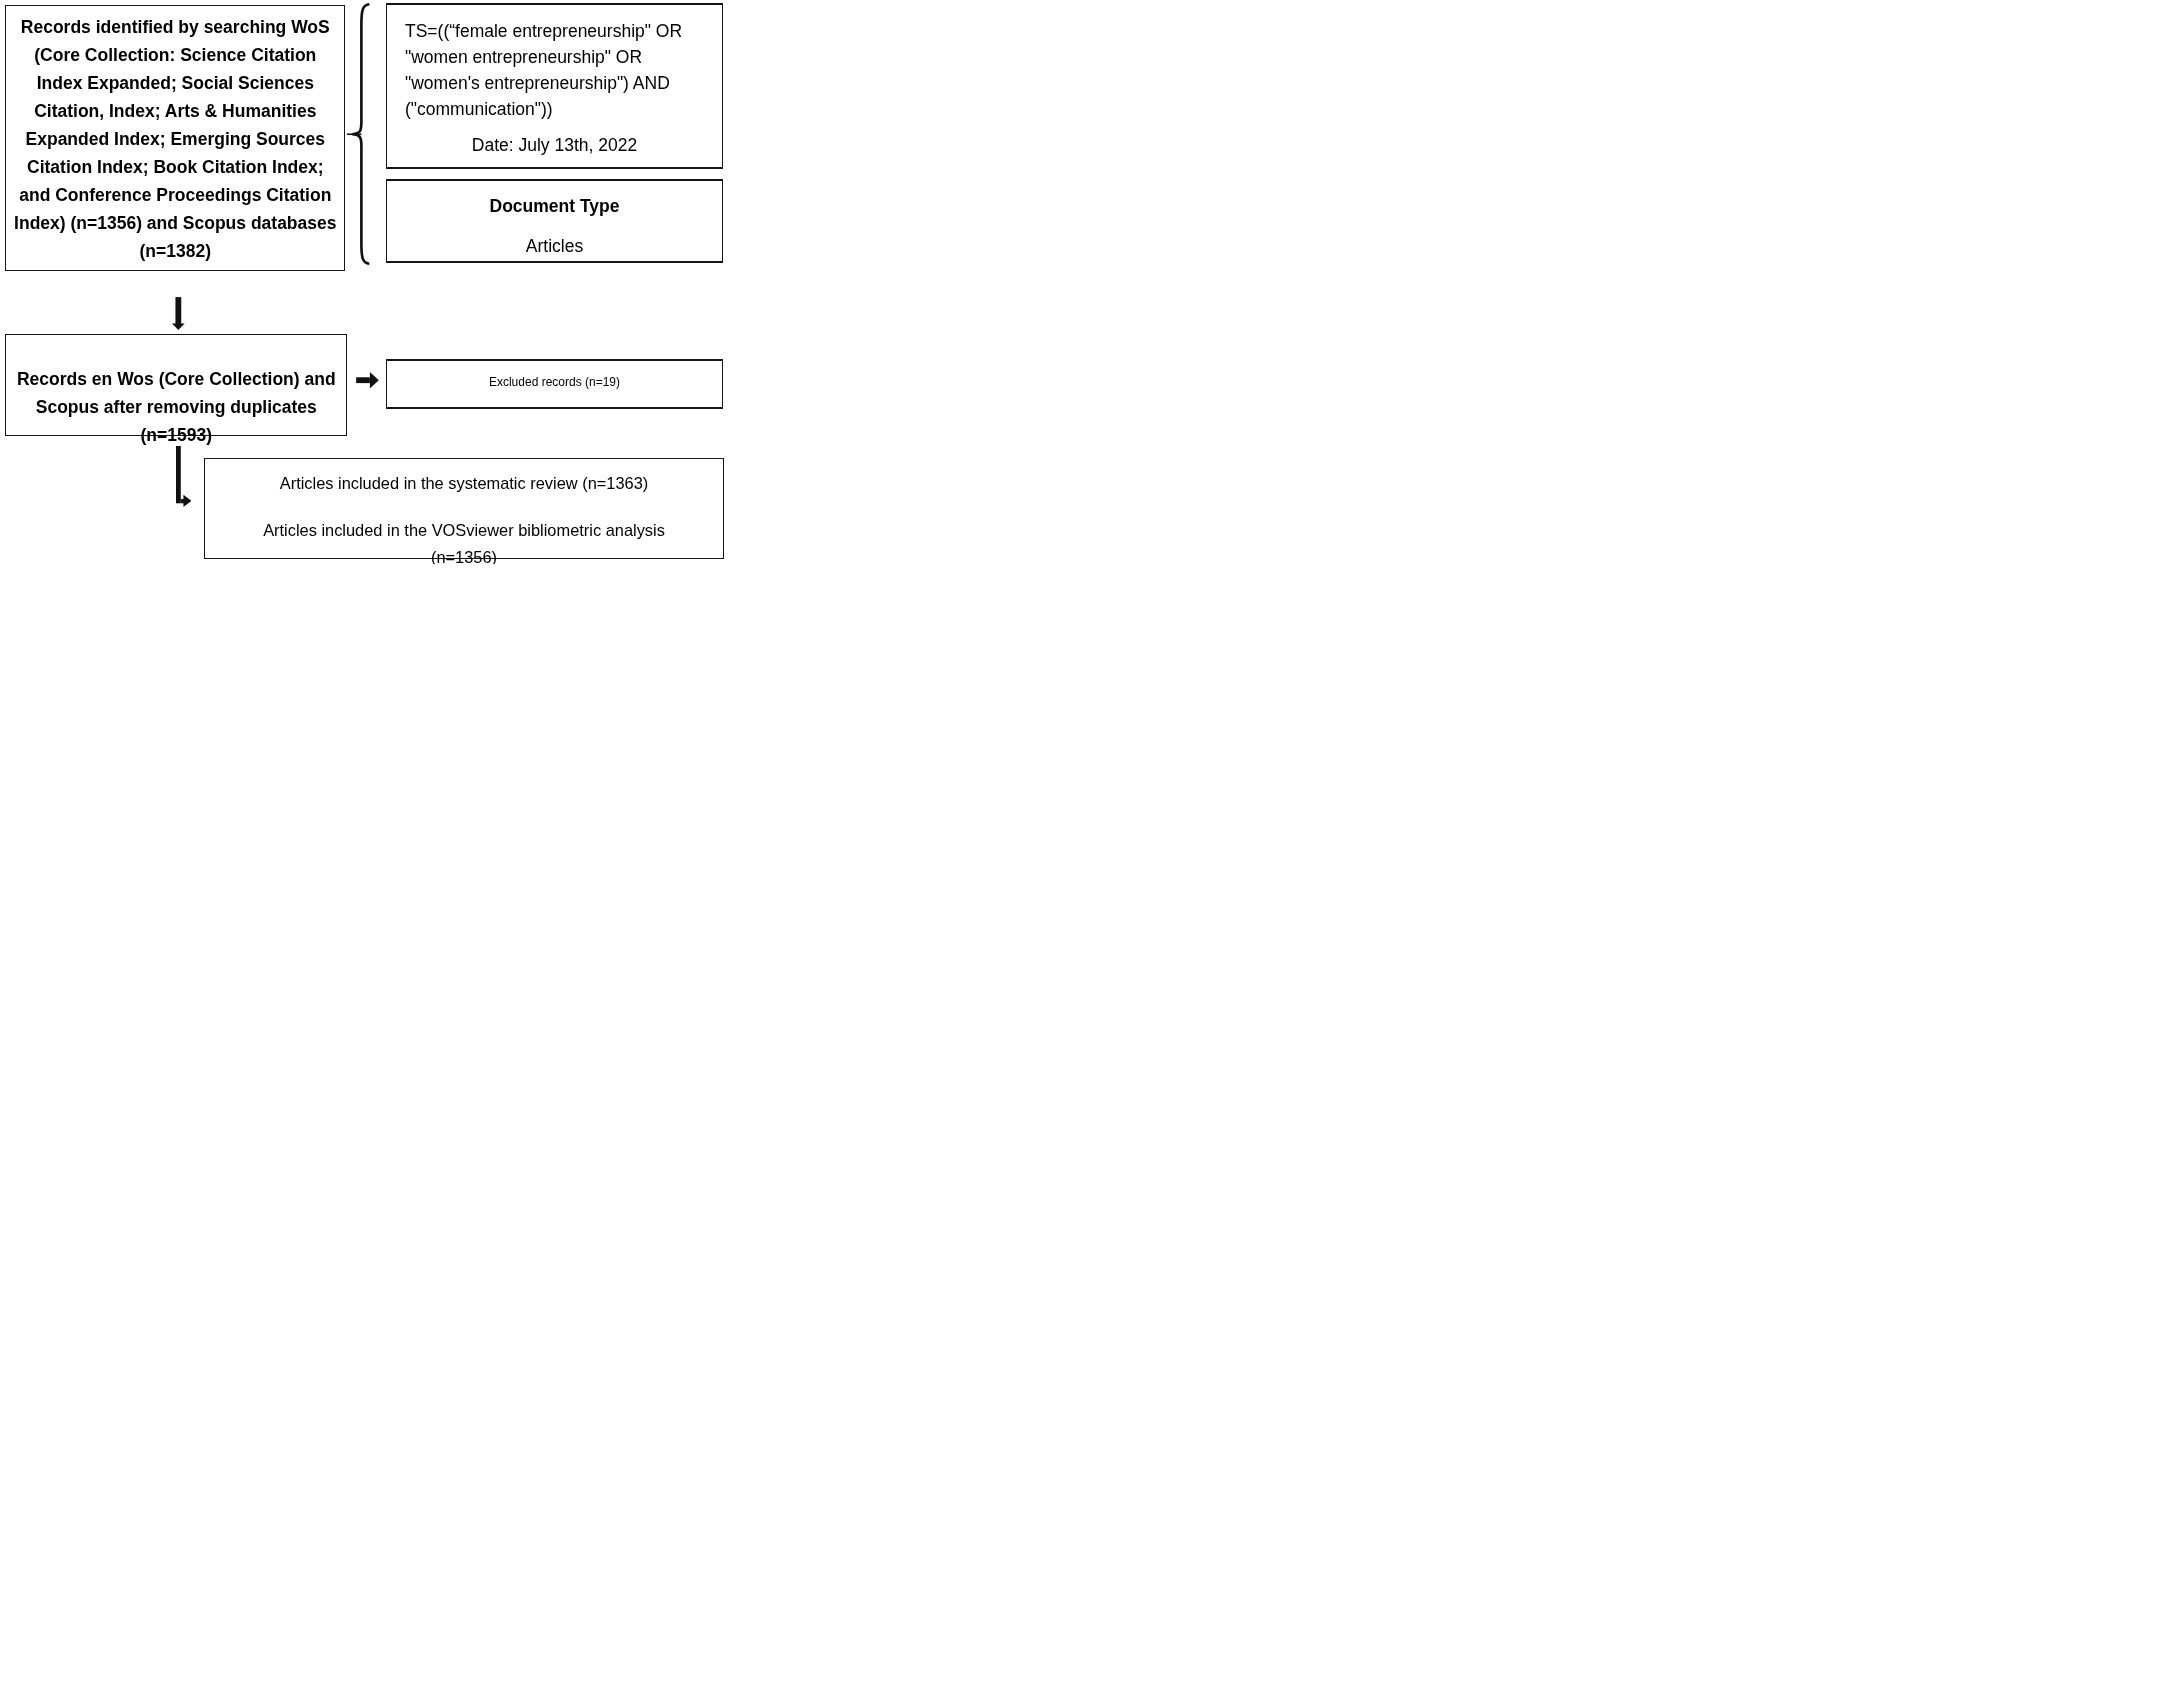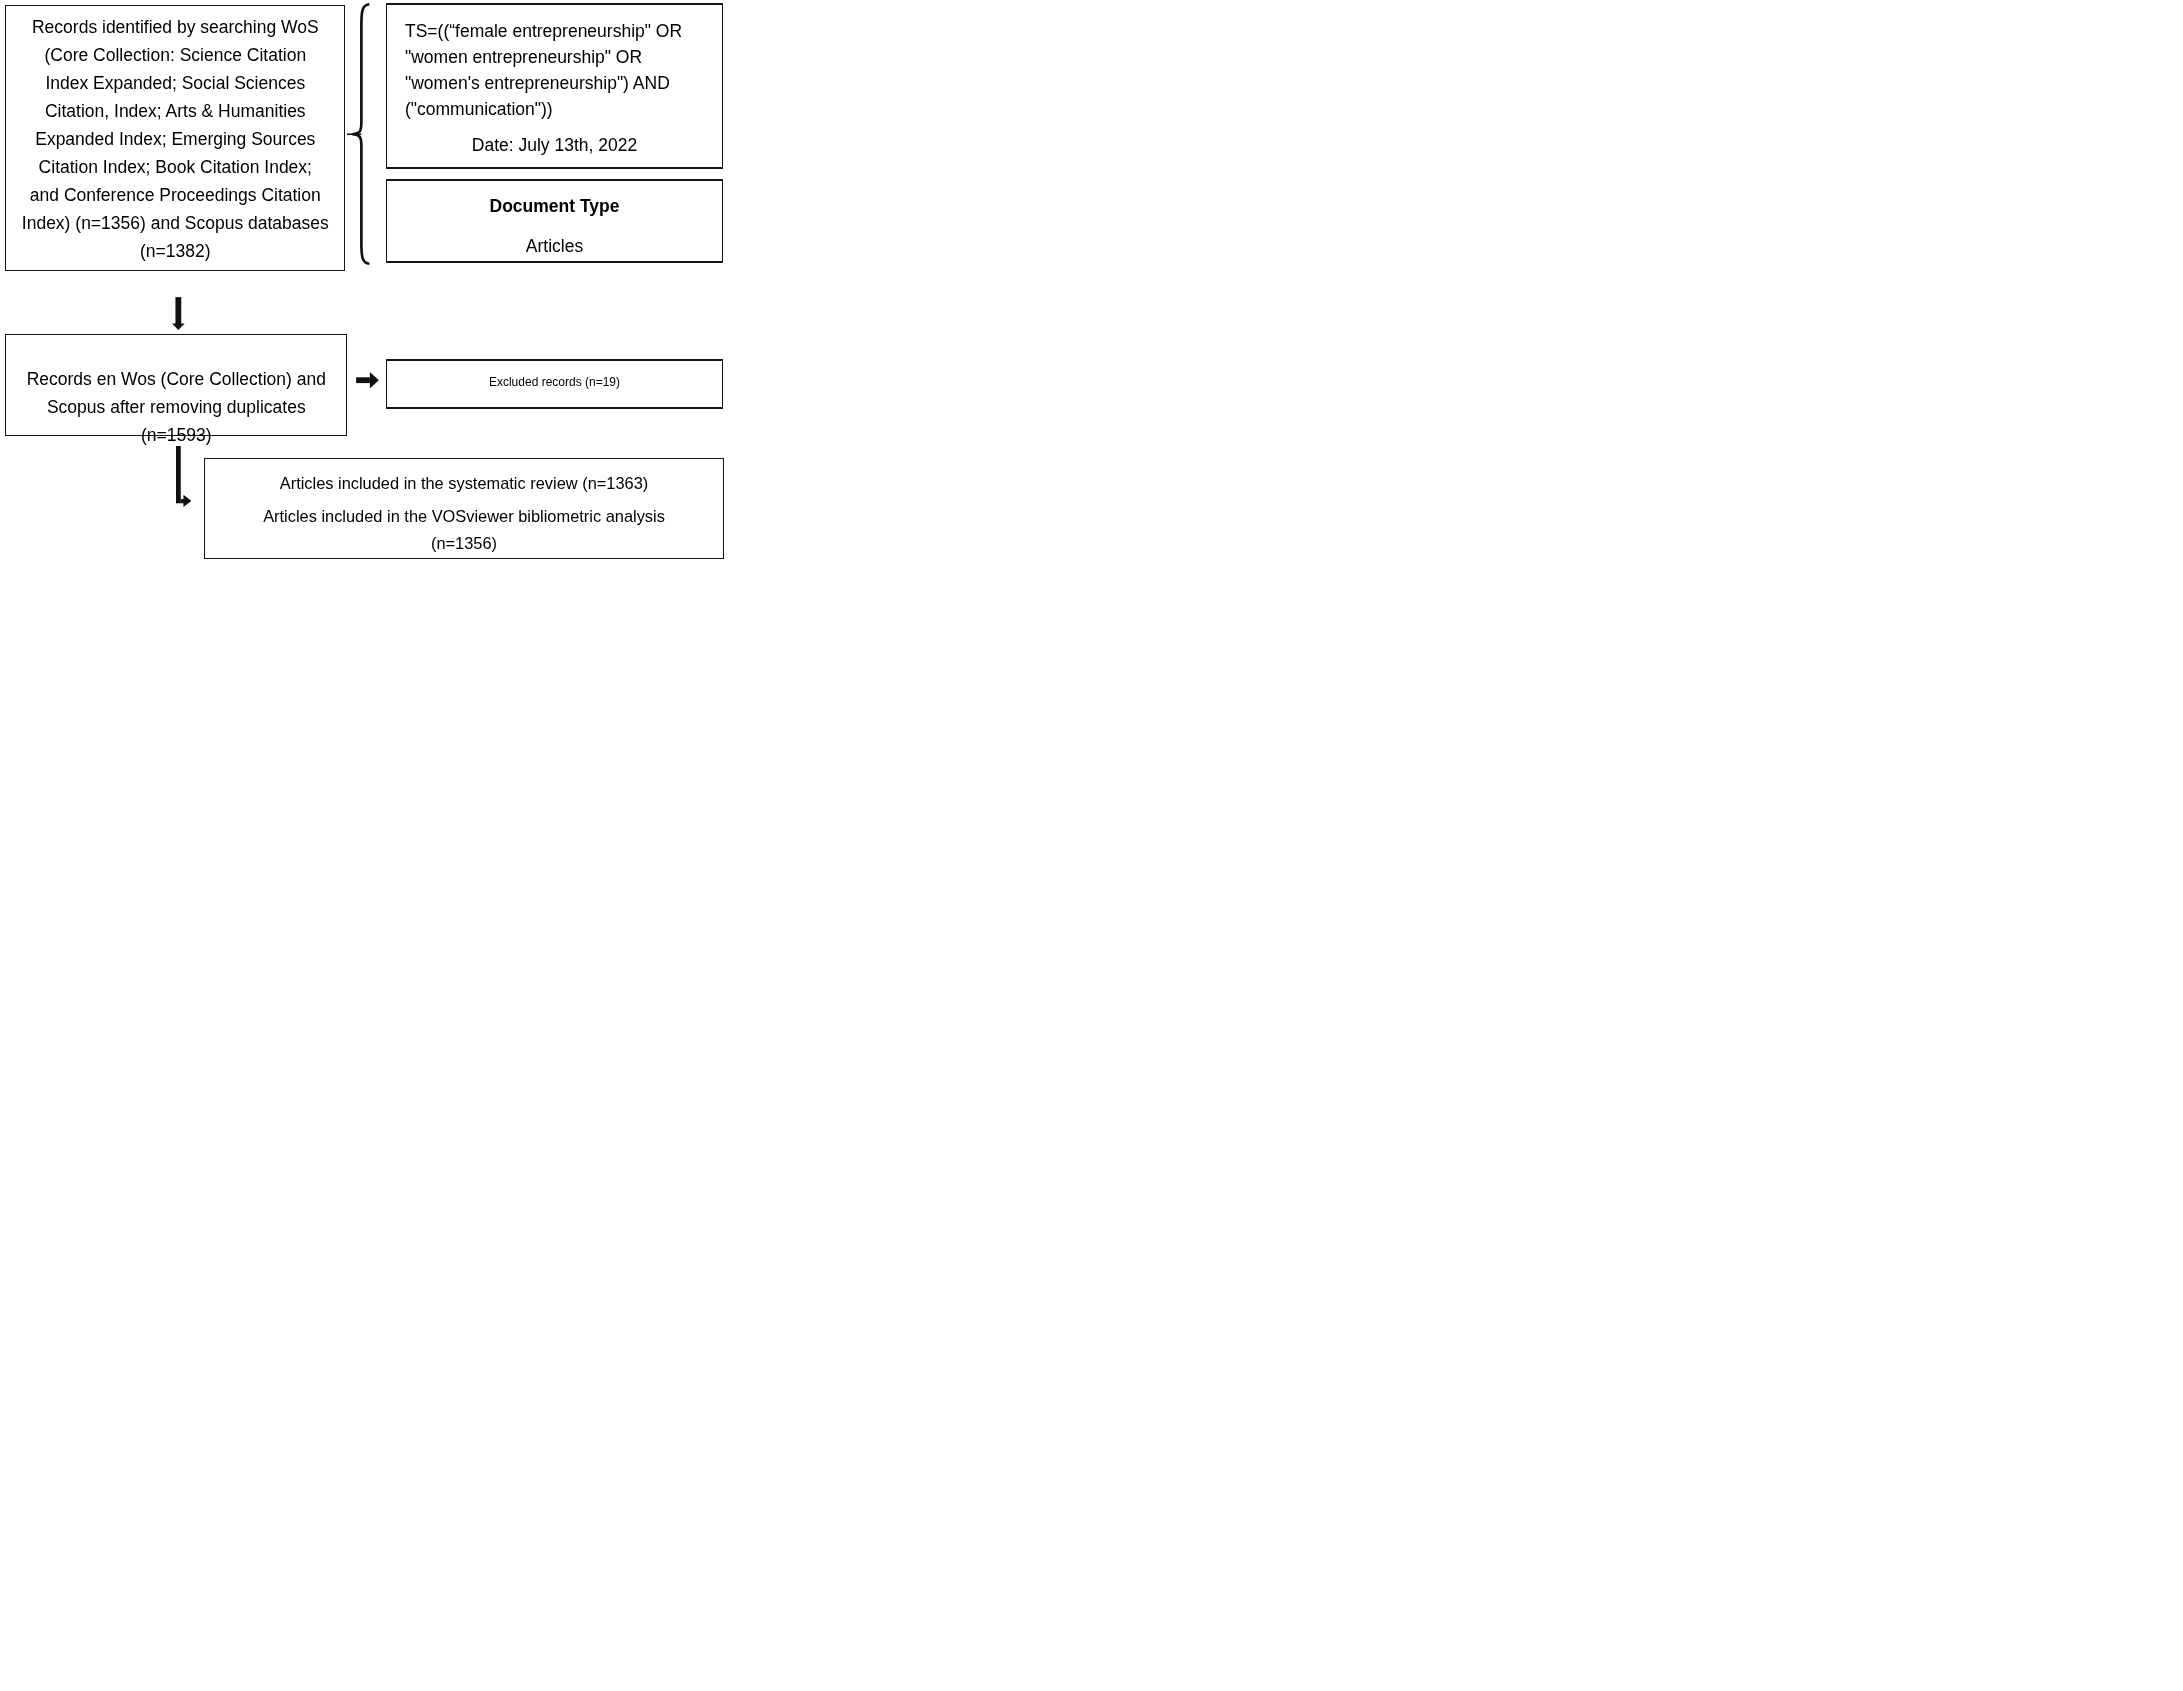--- a/index.html
+++ b/index.html
@@ -14,21 +14,21 @@
     background: #ffffff;
     font-family: "Liberation Sans", sans-serif;
     color: #000000;
     overflow: hidden;
   }
   .box {
     position: absolute;
     background: #ffffff;
     box-sizing: border-box;
   }
-  .box-left   { border: 1.3px solid #161616; }
+  .box-left   { border: 1.3px solid #161616; font-weight: bold; }
   .box-right  { border: 1.6px solid #161616; border-top-width: 2.1px; border-bottom-width: 2.1px; }
   .box-bottom { border: 1.6px solid #161616; border-top-width: 1.9px; border-bottom-width: 1.9px; }
 
   .txt { white-space: nowrap; }
 
   
   #box-identification {
     left: 5.3px; top: 5.3px; width: 340px; height: 266px;
     text-align: center;
     font-size: 17.5px; line-height: 28px;
@@ -76,21 +76,21 @@
     font-size: 12px;
   }
 
   
   #box-included {
     left: 204px; top: 458px; width: 520px; height: 101px;
     text-align: center;
     font-size: 16.4px; line-height: 26.5px;
     padding-top: 10.6px;
   }
-  #box-included .included-line-1 { margin-bottom: 7px; }
+  #box-included .included-line-1 { margin-bottom: 21px; }
 
   .connector { position: absolute; }
   .connector svg { display: block; }
 </style>
 </head>
 <body>
 
 <div class="canvas">
 
   <div class="box box-left" id="box-identification">

